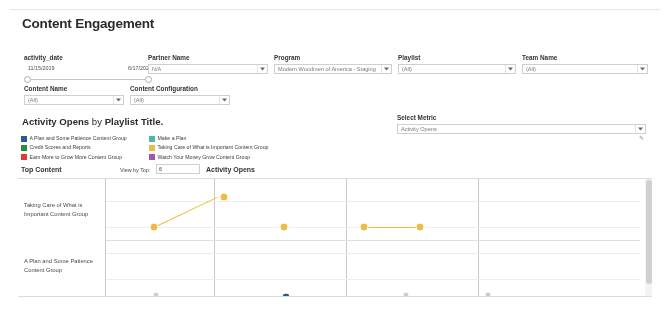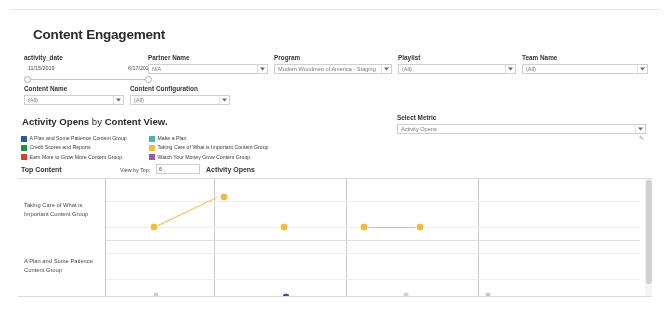--- a/index.html
+++ b/index.html
@@ -24,21 +24,21 @@
     background: #e4e6e8;
   }
 
   
   .header { position: absolute; left: 22px; top: 16px; }
   .page-title {
     font-size: 13.5px;
     font-weight: bold;
     color: #2b2b2b;
     letter-spacing: -0.2px;
-    margin: 11px;
+    margin: 0;
     line-height: 16px;
   }
   .page-subtitle {
     font-size: 7.6px;
     font-style: italic;
     color: #4a4a4a;
     margin: 2px 0 0 0;
     line-height: 10px;
   }
 
@@ -399,21 +399,21 @@
         <span class="dd-arrow">
           <svg width="5" height="4" viewBox="0 0 5 4">
               <path d="M0 0.5 L2.5 3.5 L5 0.5 Z" fill="#666"></path>
             </svg>
         </span>
       </div>
     </div>
   </div>
 
   <div class="chart-title">
-    <b>Activity Opens</b><span class="lite"> by </span><b>Content View.</b>
+    <b>Activity Opens</b><span class="lite"> by </span><b>Playlist Title.</b>
   </div>
 
   <div class="legend">
     <div class="legend-col">
       <div class="legend-item">
         <span class="legend-swatch" style="background: rgb(43, 91, 146);"></span>
         <span class="legend-label">A Plan and Some Patience Content Group</span>
       </div>
       <div class="legend-item">
         <span class="legend-swatch" style="background: rgb(45, 138, 62);"></span>

